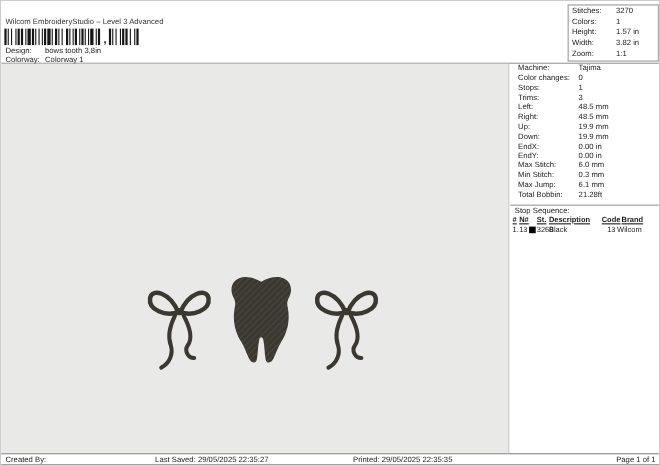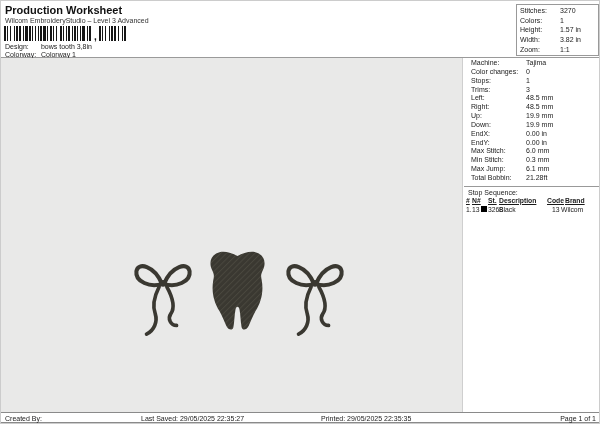--- a/index.html
+++ b/index.html
@@ -40,21 +40,20 @@
   .footer{position:absolute;left:0;top:411px;width:600px;height:11px;border-top:1px solid #8a8a8a;border-bottom:1px solid #8a8a8a;box-sizing:border-box;font-size:7px;background:#fff;}
   .footer span{position:absolute;top:1.5px;}
   .f-created{left:4px}.f-saved{left:140px}.f-printed{left:320px}.f-page{right:5px}
 </style>
 </head>
 <body>
 
 <div class="page">
 
   <div class="header">
-    <div class="title">Production Worksheet</div>
     <div class="subtitle">Wilcom EmbroideryStudio – Level 3 Advanced</div>
     <div class="barcode-row">
       <span class="barcode">
           <i style="display: inline-block; height: 100%; width: 2px; background: rgb(22, 22, 22);"></i>
           <i style="display: inline-block; height: 100%; width: 1px; background: transparent;"></i>
           <i style="display: inline-block; height: 100%; width: 1px; background: rgb(22, 22, 22);"></i>
           <i style="display: inline-block; height: 100%; width: 2px; background: transparent;"></i>
           <i style="display: inline-block; height: 100%; width: 1px; background: rgb(22, 22, 22);"></i>
           <i style="display: inline-block; height: 100%; width: 3px; background: transparent;"></i>
           <i style="display: inline-block; height: 100%; width: 1px; background: rgb(22, 22, 22);"></i>

